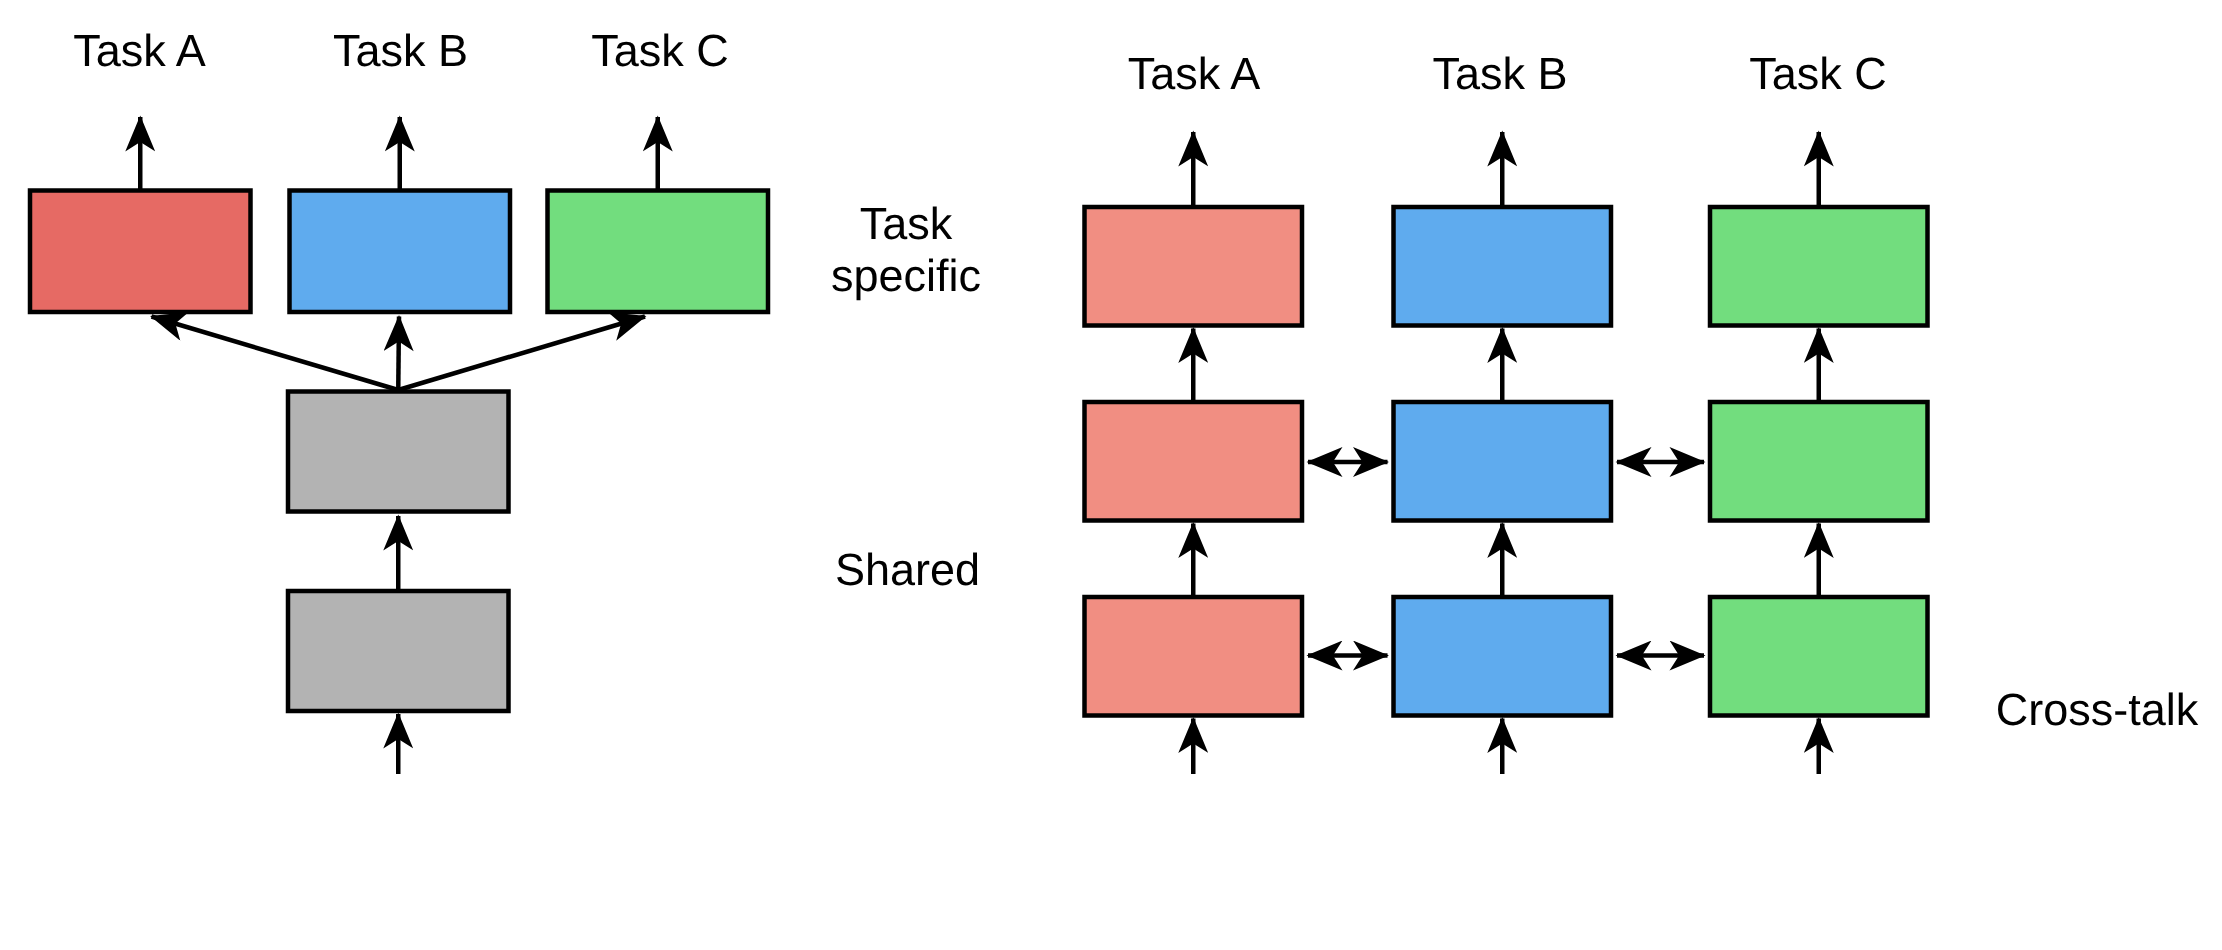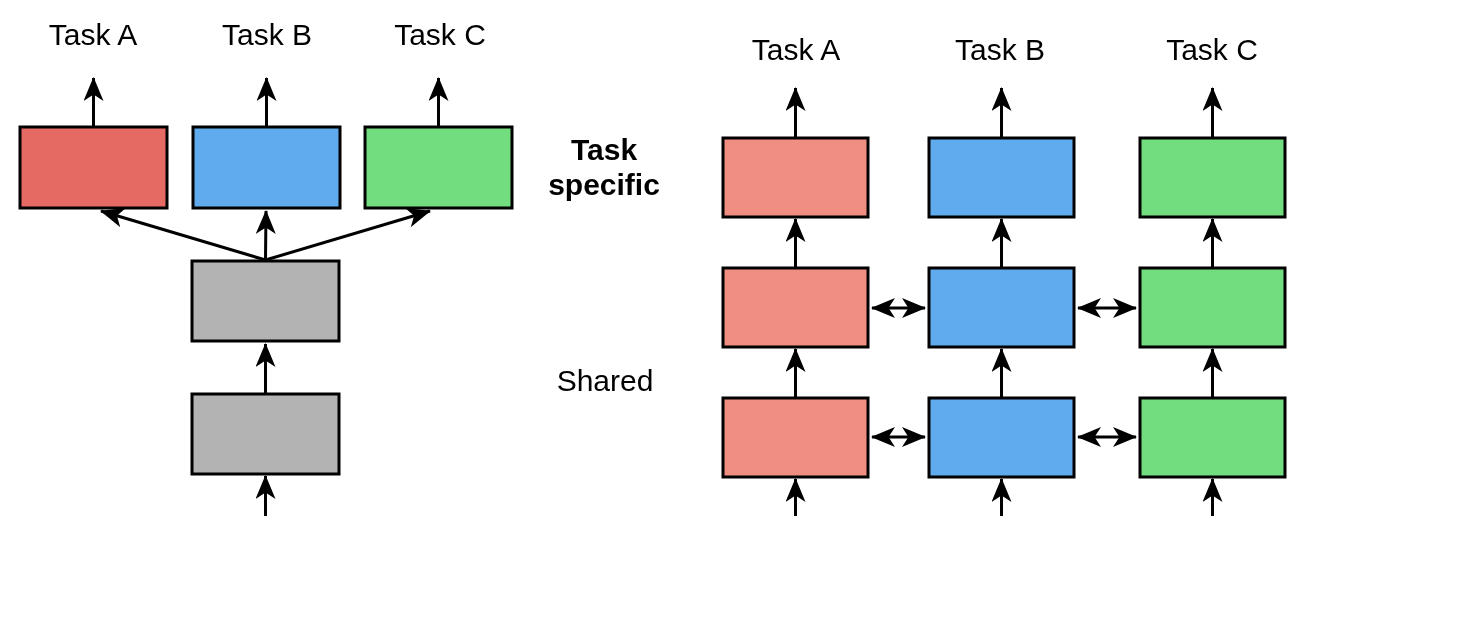--- a/index.html
+++ b/index.html
@@ -105,21 +105,22 @@
   </svg>
 
   <div class="lbl" style="left:93px;  top:17px;">Task A</div>
   <div class="lbl" style="left:267px; top:17px;">Task B</div>
   <div class="lbl" style="left:440px; top:17px;">Task C</div>
 
   <div class="lbl" style="left:796px;  top:32px;">Task A</div>
   <div class="lbl" style="left:1000px; top:32px;">Task B</div>
   <div class="lbl" style="left:1212px; top:32px;">Task C</div>
 
-  <div class="lbl" style="left:604px; top:132px;font-weight:bold;">
+  <div class="lbl" style="left:604px; top:132px;">
     <div>Task</div>
     <div>specific</div>
   </div>
 
   <div class="lbl" style="left:605px; top:363px;">Shared</div>
 
+  <div class="lbl" style="left:1398px; top:456px;">Cross-talk</div>
 
 </div>
 
 </body></html>

